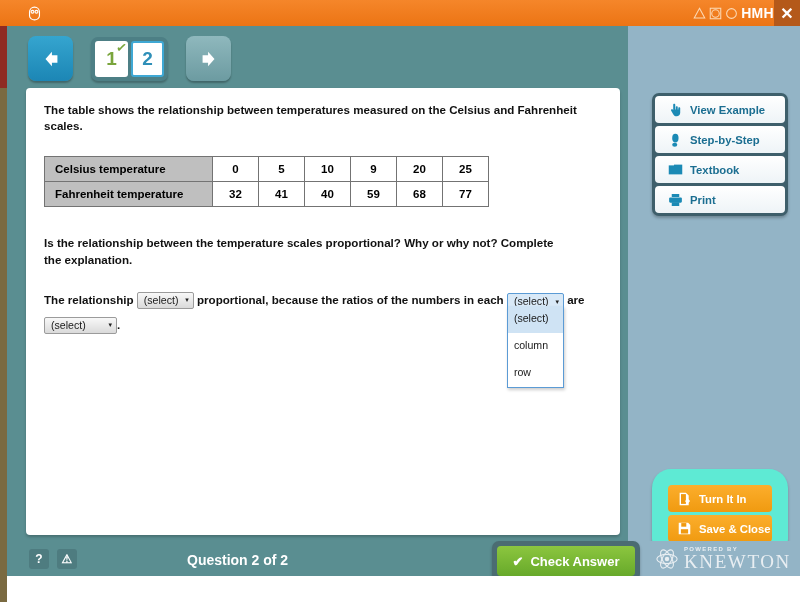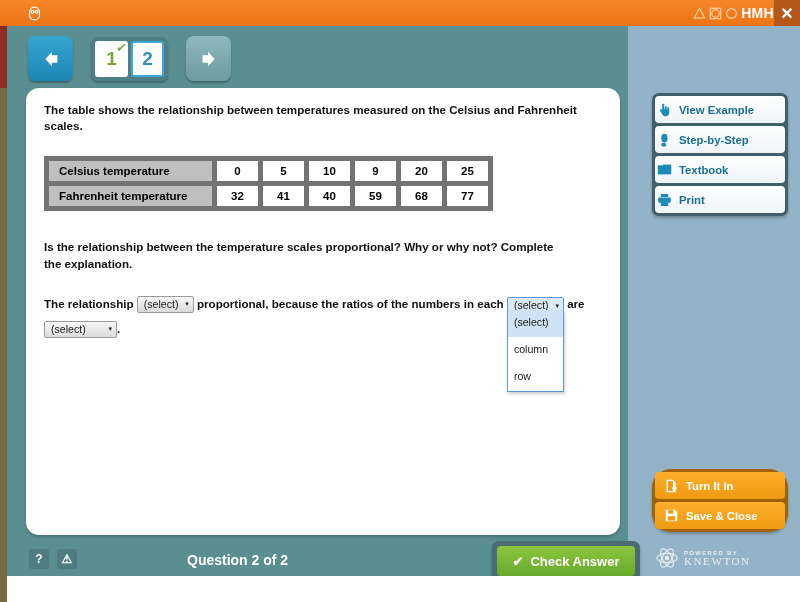--- a/index.html
+++ b/index.html
@@ -118,38 +118,38 @@
     position: absolute; top: -1px; right: 1px;
     color: #7aa53c; font-size: 13px; font-weight: bold;
     transform: rotate(8deg);
   }
 
   
   .content-card {
     position: absolute; left: 26px; top: 88px;
     width: 594px; height: 447px;
     background: #ffffff;
-    border-radius: 13px;
+    border-radius: 4px;
     box-shadow: 0 2px 3px rgba(0,0,0,.22);
     padding: 14px 18px;
     overflow: visible;
   }
   .prompt {
     font-size: 11.6px; font-weight: bold; color: #111;
     line-height: 1.35;
   }
 
   
   table.data-table {
     margin-top: 23px;
     border-collapse: collapse;
     font-size: 11.5px; font-weight: bold; color: #000;
   }
   table.data-table td {
-    border: 5px solid #737373;
+    border: 1px solid #737373;
     height: 25px;
   }
   td.row-head {
     background: #bfbfbf;
     width: 168px;
     padding-left: 10px;
     text-align: left;
   }
   td.val { width: 46px; text-align: center; background: #fff; }
 
@@ -212,38 +212,38 @@
     border-radius: 7px;
     padding: 3px;
     box-shadow: 0 2px 3px rgba(0,0,0,.25);
   }
   .tool-btn {
     display: flex; align-items: center;
     height: 27px;
     background: linear-gradient(#ffffff, #eef4f7);
     border-radius: 4px;
     margin-bottom: 3px;
-    padding-left: 2px;
+    padding-left: 13px;
     font-size: 11.3px; font-weight: bold; color: #1b6e91;
     cursor: pointer;
   }
   .tool-btn:last-child { margin-bottom: 0; }
   .tool-ico {
     width: 15px; height: 15px; margin-right: 7px;
     display: flex; align-items: center; justify-content: center;
     color: #1b8ab5;
   }
 
   
   .actions {
     position: absolute; left: 652px; top: 469px;
     width: 136px;
-    background: #a16207;
+    background: #5eead4;
     border-radius: 19px;
-    padding: 3px;
+    padding: 16px;
     box-shadow: 0 2px 3px rgba(0,0,0,.25);
   }
   .act-btn {
     display: flex; align-items: center;
     height: 27px;
     background: linear-gradient(#fcae2c, #f09a10);
     border-radius: 4px;
     margin-bottom: 3px;
     padding-left: 9px;
     font-size: 11.3px; font-weight: bold; color: #ffffff;
@@ -296,21 +296,21 @@
     cursor: pointer;
   }
   .check-btn .tick { margin-right: 7px; font-size: 13px; }
   .knewton {
     position: absolute; left: 655px; top: 546px;
     display: flex; align-items: center;
     color: #e8eef2;
   }
   .kn-text { margin-left: 5px; line-height: 1; }
   .kn-powered { font-size: 6px; letter-spacing: 1.3px; font-weight: bold; }
-  .kn-name { font-size: 11px; letter-spacing: 1.6px; font-family: "Liberation Serif", serif; }
+  .kn-name { font-size: 19px; letter-spacing: 1.6px; font-family: "Liberation Serif", serif; }
 
   .white-footer {
     position: absolute; left: 7px; top: 576px;
     width: 793px; height: 26px;
     background: #ffffff;
   }
 </style>
 </head>
 <body>
 

